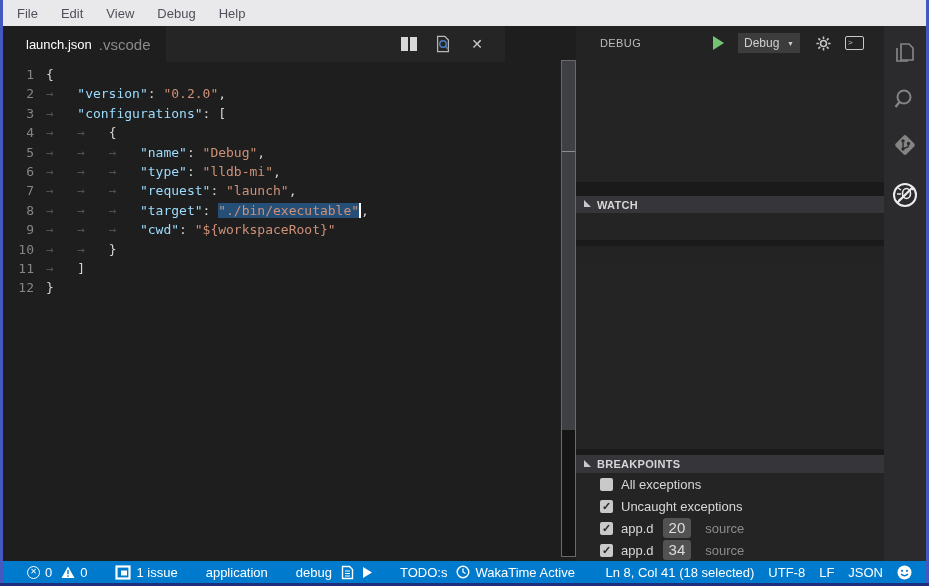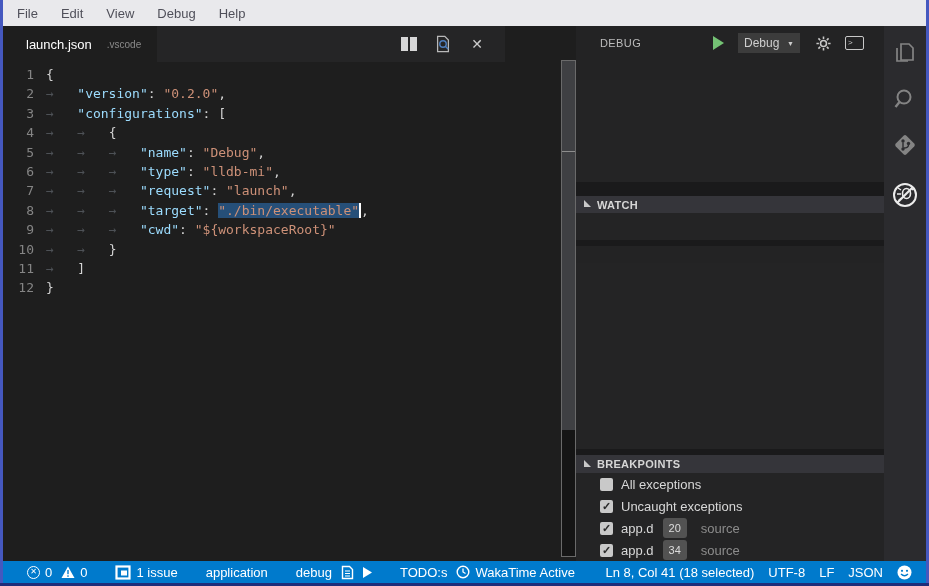--- a/index.html
+++ b/index.html
@@ -20,21 +20,21 @@
   .menubar span { cursor:default; }
 
   
   .main { position:absolute; left:3px; top:26px; width:923px; height:535px; background:#1e1e1e; }
 
   
   .editor-area { position:absolute; left:0; top:0; width:502px; height:535px; background:#1e1e1e; }
   .tab-bar { position:absolute; left:0; top:0; right:0; height:36px; background:#252526; display:flex; align-items:center; }
   .tab { height:36px; display:flex; align-items:center; padding:0 16px 0 23px; background:#1e1e1e; }
   .tab-title { color:#ffffff; font-size:13px; }
-  .tab-detail { color:#8a8a8a; font-size:10px; margin-left:15px; }
+  .tab-detail { color:#8a8a8a; font-size:15px; margin-left:7px; }
   .tab-actions { margin-left:auto; display:flex; align-items:center; gap:14px; padding-right:18px; }
   .action-btn { width:20px; height:20px; display:flex; align-items:center; justify-content:center; cursor:pointer; }
   .close-x { color:#cccccc; font-size:14px; line-height:20px; }
 
   .code { position:absolute; left:0; top:36px; right:15px; bottom:0;
           font-family:"DejaVu Sans Mono", monospace; font-size:13px; padding-top:3px; }
   .code-line { height:19.4px; line-height:19.4px; white-space:pre; }
   .line-num { display:inline-block; width:43px; padding-right:12px; text-align:right; color:#858585; }
   .tok-punct { color:#d4d4d4; }
   .tok-key   { color:#9cdcfe; }
@@ -78,21 +78,21 @@
   .hdr-callstack { top:220px; height:17px; }
   .body-callstack { top:237px; height:186px; }
   .gap-3 { top:423px; height:6px; }
   .hdr-breakpoints { top:429px;align-items:center; }
   .body-breakpoints { top:447px; height:88px; }
 
   .bp-row { display:flex; align-items:center; height:22px; padding-left:24px; }
   .bp-check { width:13px; height:13px; background:#c9c9c9; border-radius:2px; margin-right:8px; flex:none;
               font-size:11px; line-height:13px; text-align:center; color:#2b2b2b; font-weight:bold; cursor:pointer; }
   .bp-label { color:#d8d8d8; font-size:13px; }
-  .bp-badge { margin-left:9px; background:#525252; color:#dddddd; font-size:11px; border-radius:3px;
+  .bp-badge { margin-left:9px; background:#525252; color:#dddddd; font-size:15px; border-radius:3px;
               padding:4px 6px; line-height:12px; }
   .bp-detail { margin-left:14px; color:#8c8c8c; font-size:13px; }
 
   
   .activity-bar { position:absolute; left:881px; top:0; width:42px; height:535px; background:#2b2b2e; }
   .act-icon { position:absolute; left:6px; width:30px; height:30px; display:flex; align-items:center; justify-content:center; cursor:pointer; }
   .act-files  { top:12px; }
   .act-search { top:58px; }
   .act-git    { top:104px; }
   .act-debug  { top:154px; }

